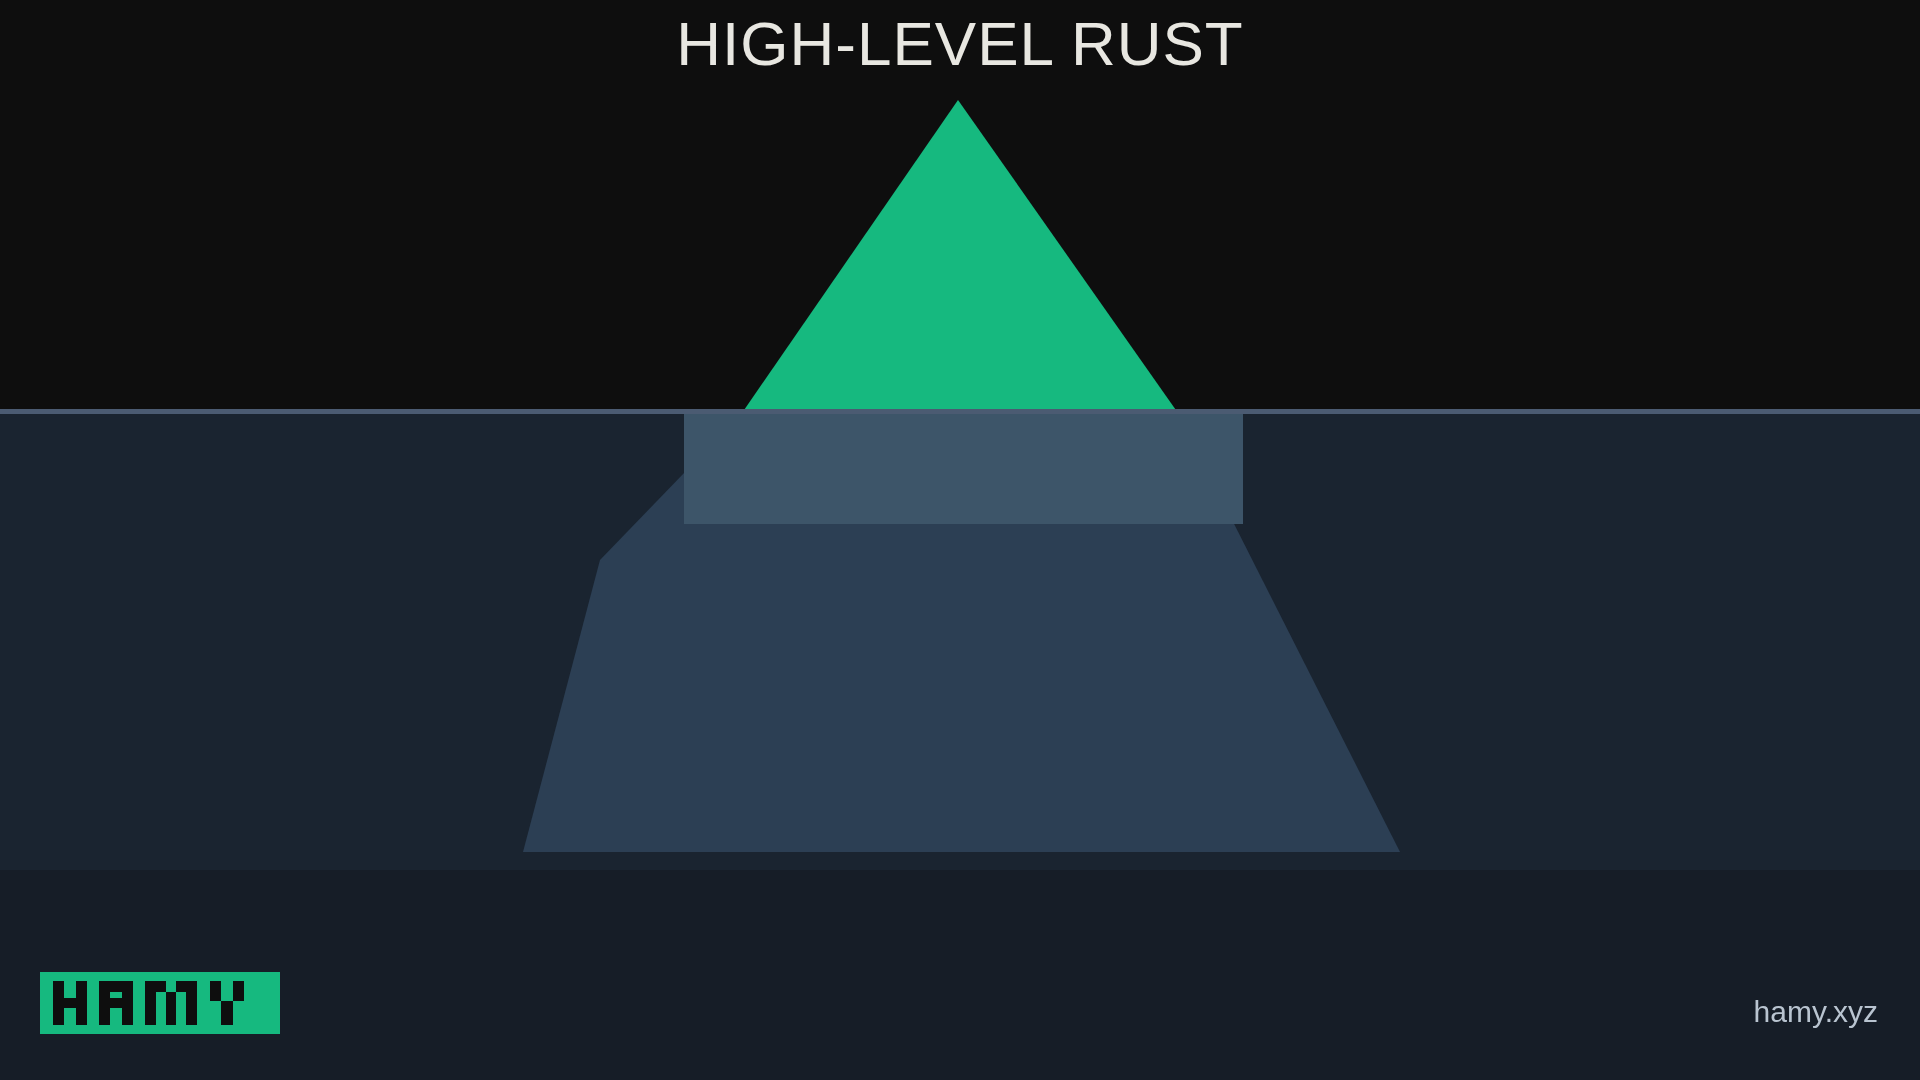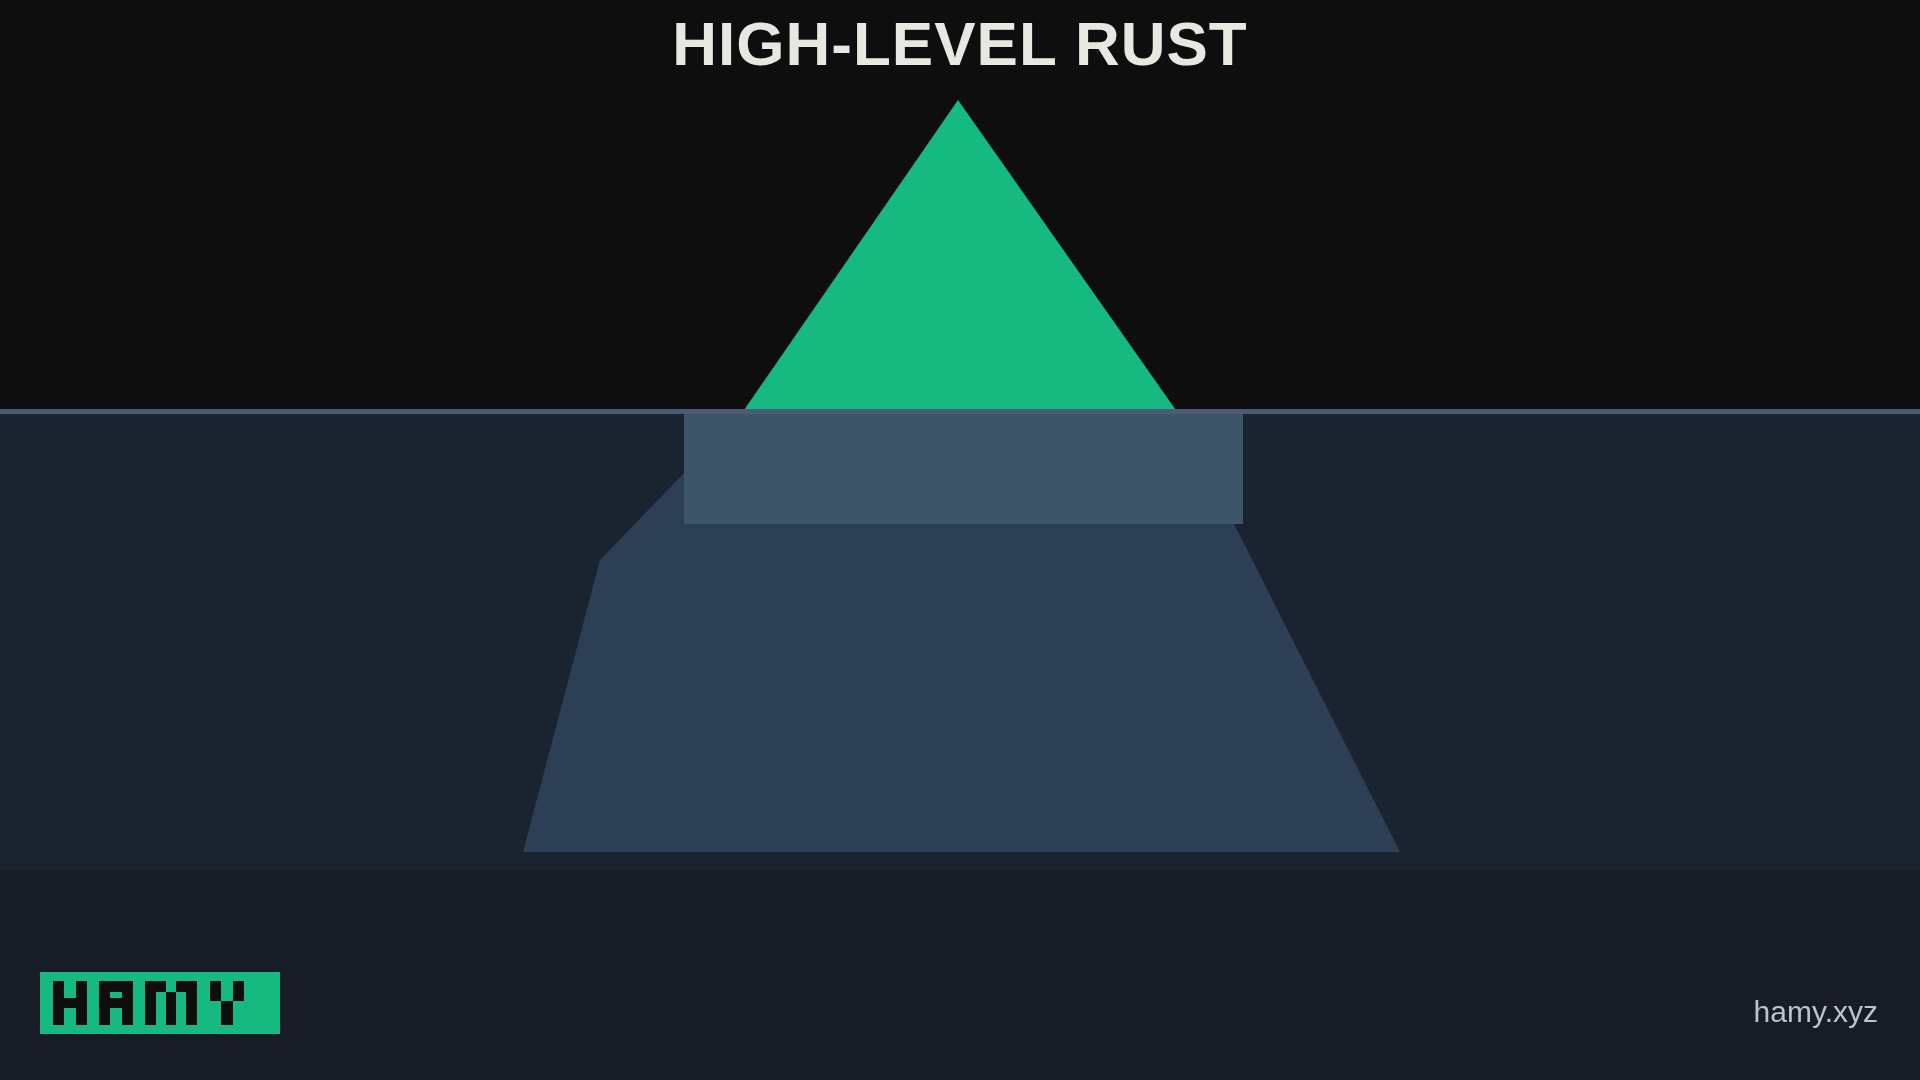--- a/index.html
+++ b/index.html
@@ -16,21 +16,21 @@
   .ocean-deep{position:absolute;left:0;top:870px;width:1920px;height:210px;background:#161d27;}
   .waterline{position:absolute;left:0;top:409px;width:1920px;height:5px;background:#4b5b72;}
 
   
   .berg{position:absolute;left:0;top:0;width:1920px;height:1080px;}
   .berg svg{display:block;width:1920px;height:1080px;}
 
   
   .title{
     position:absolute;left:0;top:8px;width:1920px;text-align:center;
-    font-size:62px;font-weight:bold;letter-spacing:1px;
+    font-size:62px;font-weight:normal;letter-spacing:1px;
     color:#e8e7e1;white-space:nowrap;
   }
 
   
   .col{position:absolute;}
   .col-left{left:0;width:640px;text-align:right;}
   .col-right{left:1280px;width:640px;text-align:left;}
 
   
   .logo{

